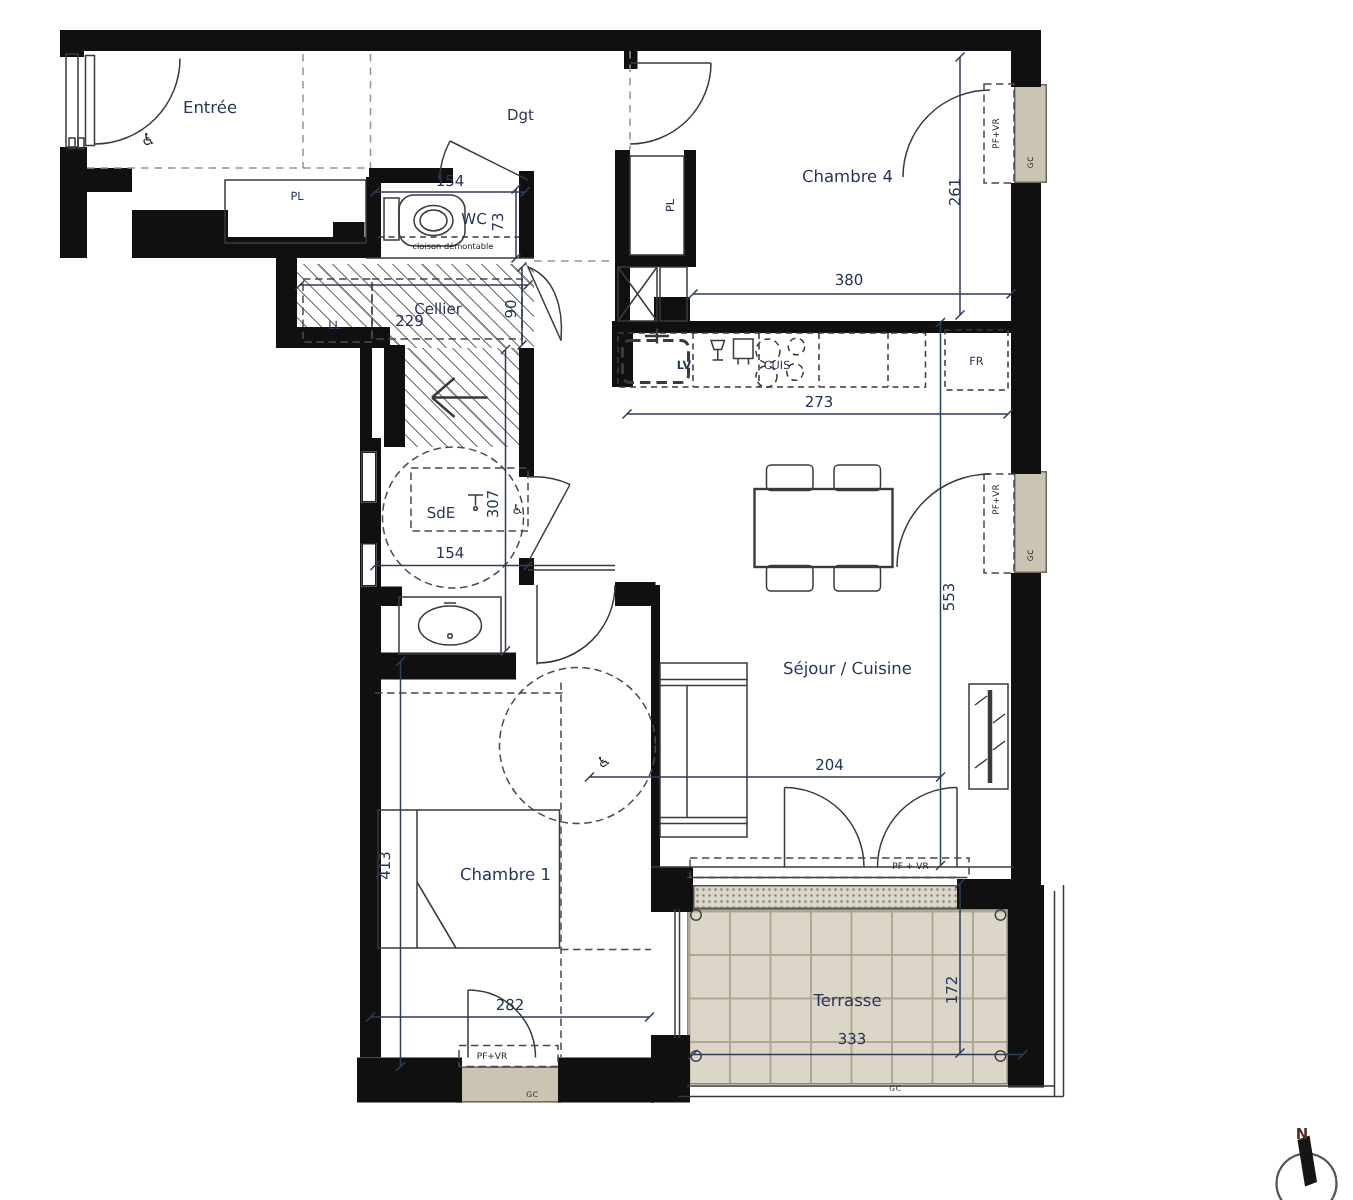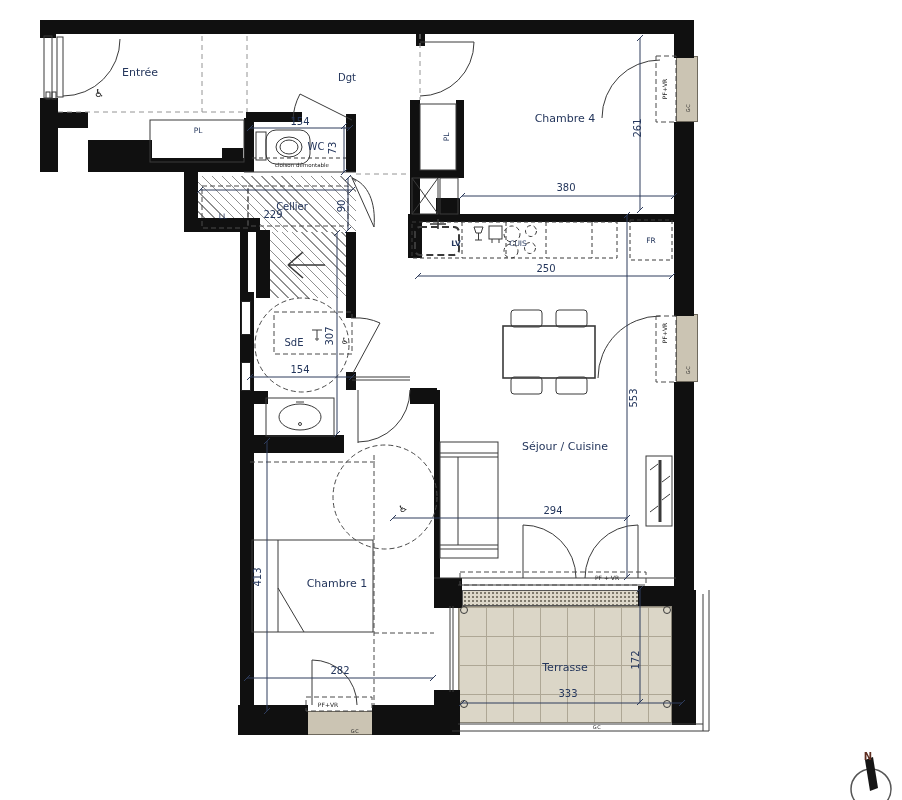--- a/index.html
+++ b/index.html
@@ -285,23 +285,23 @@
   <div class="lbl fix" style="left:456px;top:244px;font-weight:bold;">LV</div>
   <div class="lbl fix" style="left:518px;top:244px;">CUIS</div>
   <div class="lbl fix" style="left:651px;top:241px;">FR</div>
 
   <div class="lbl" style="left:300px;top:122px;">154</div>
   <div class="lbl rot" style="left:333px;top:148px;">73</div>
   <div class="lbl" style="left:273px;top:183px;margin-top:32px;">229</div>
   <div class="lbl rot" style="left:342px;top:206px;">90</div>
   <div class="lbl" style="left:566px;top:188px;">380</div>
   <div class="lbl rot" style="left:638px;top:128px;">261</div>
-  <div class="lbl" style="left:546px;top:269px;">250</div>
+  <div class="lbl" style="left:546px;top:269px;">273</div>
   <div class="lbl rot" style="left:634px;top:398px;">553</div>
-  <div class="lbl" style="left:553px;top:511px;">294</div>
+  <div class="lbl" style="left:553px;top:511px;">204</div>
   <div class="lbl rot" style="left:258px;top:577px;">413</div>
   <div class="lbl" style="left:340px;top:671px;">282</div>
   <div class="lbl rot" style="left:330px;top:336px;">307</div>
   <div class="lbl" style="left:300px;top:370px;">154</div>
   <div class="lbl" style="left:568px;top:694px;">333</div>
   <div class="lbl rot" style="left:636px;top:660px;">172</div>
 
   <div class="lbl tiny" style="font-size:5.5px;left:302px;top:166px;">cloison démontable</div>
   <div class="lbl tiny rot" style="left:665px;top:89px;">PF+VR</div>
   <div class="lbl gc rot" style="left:688px;top:108px;">GC</div>

